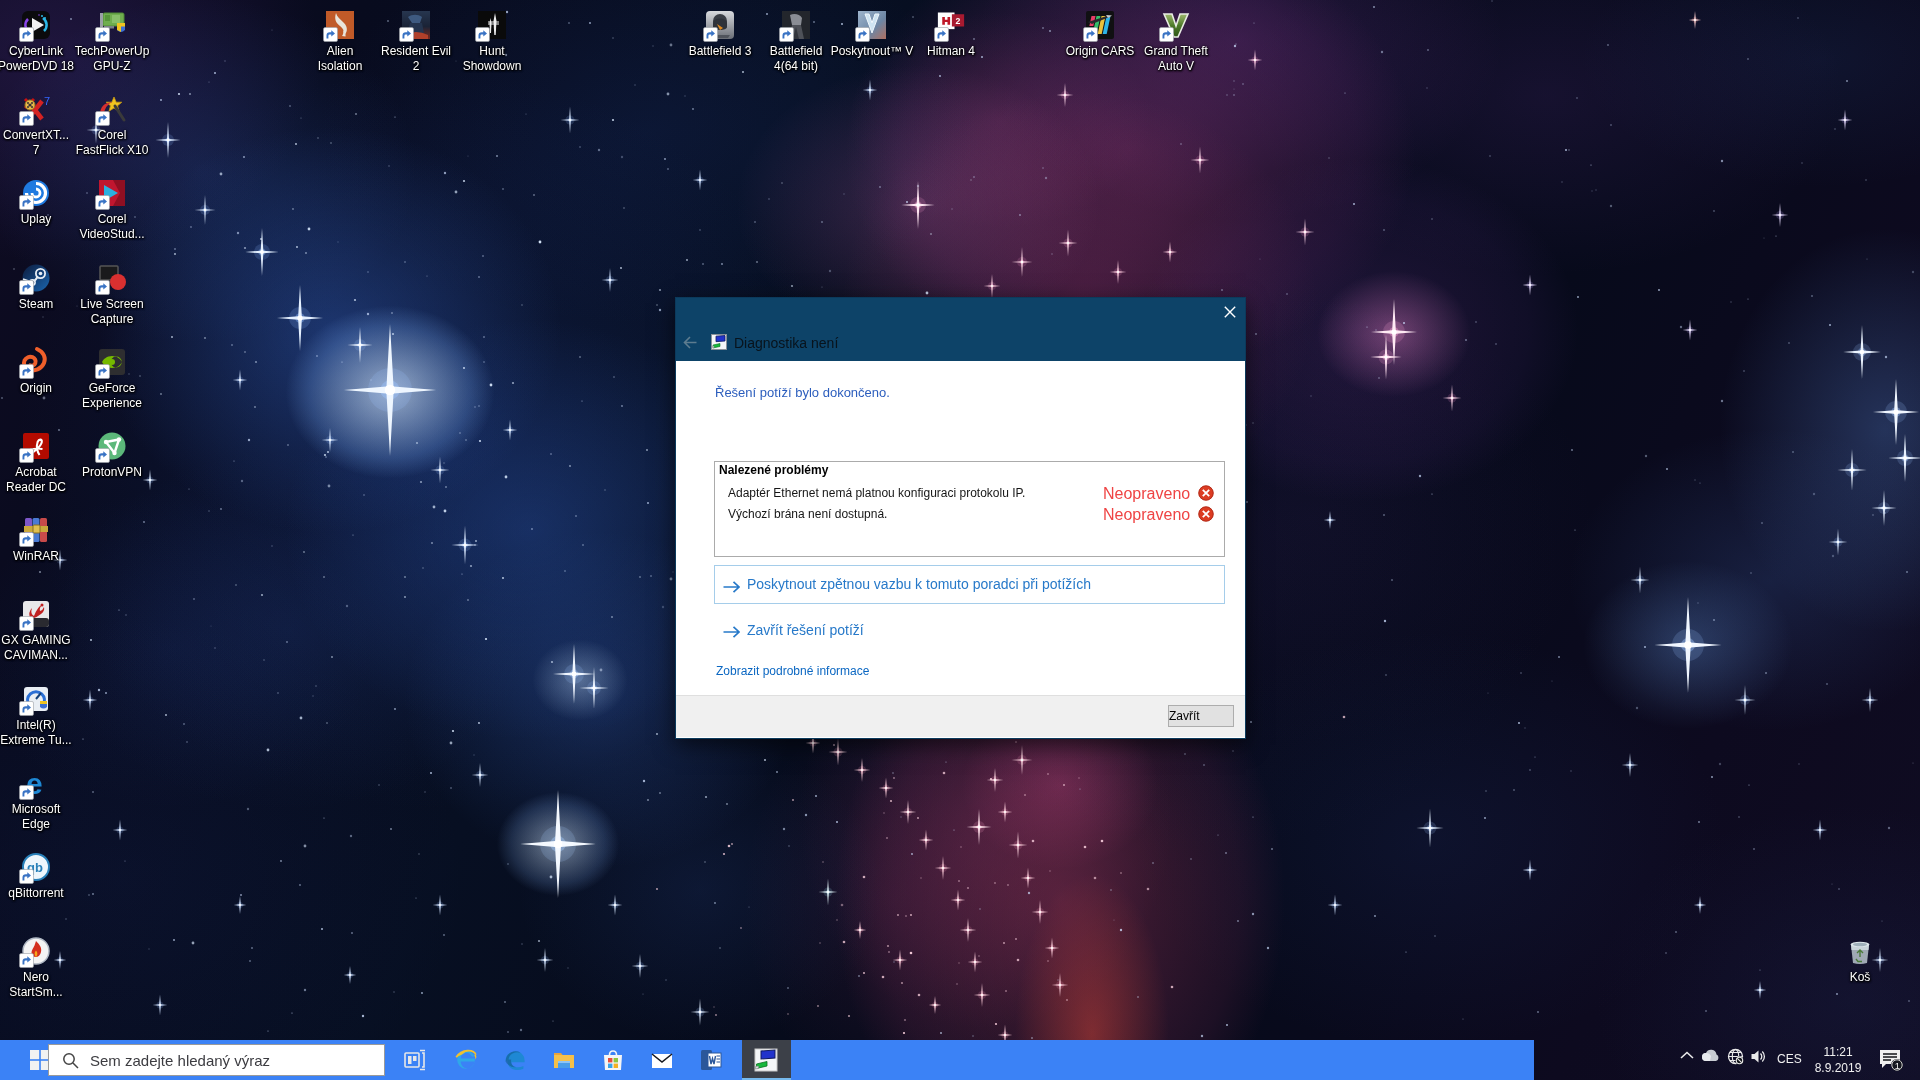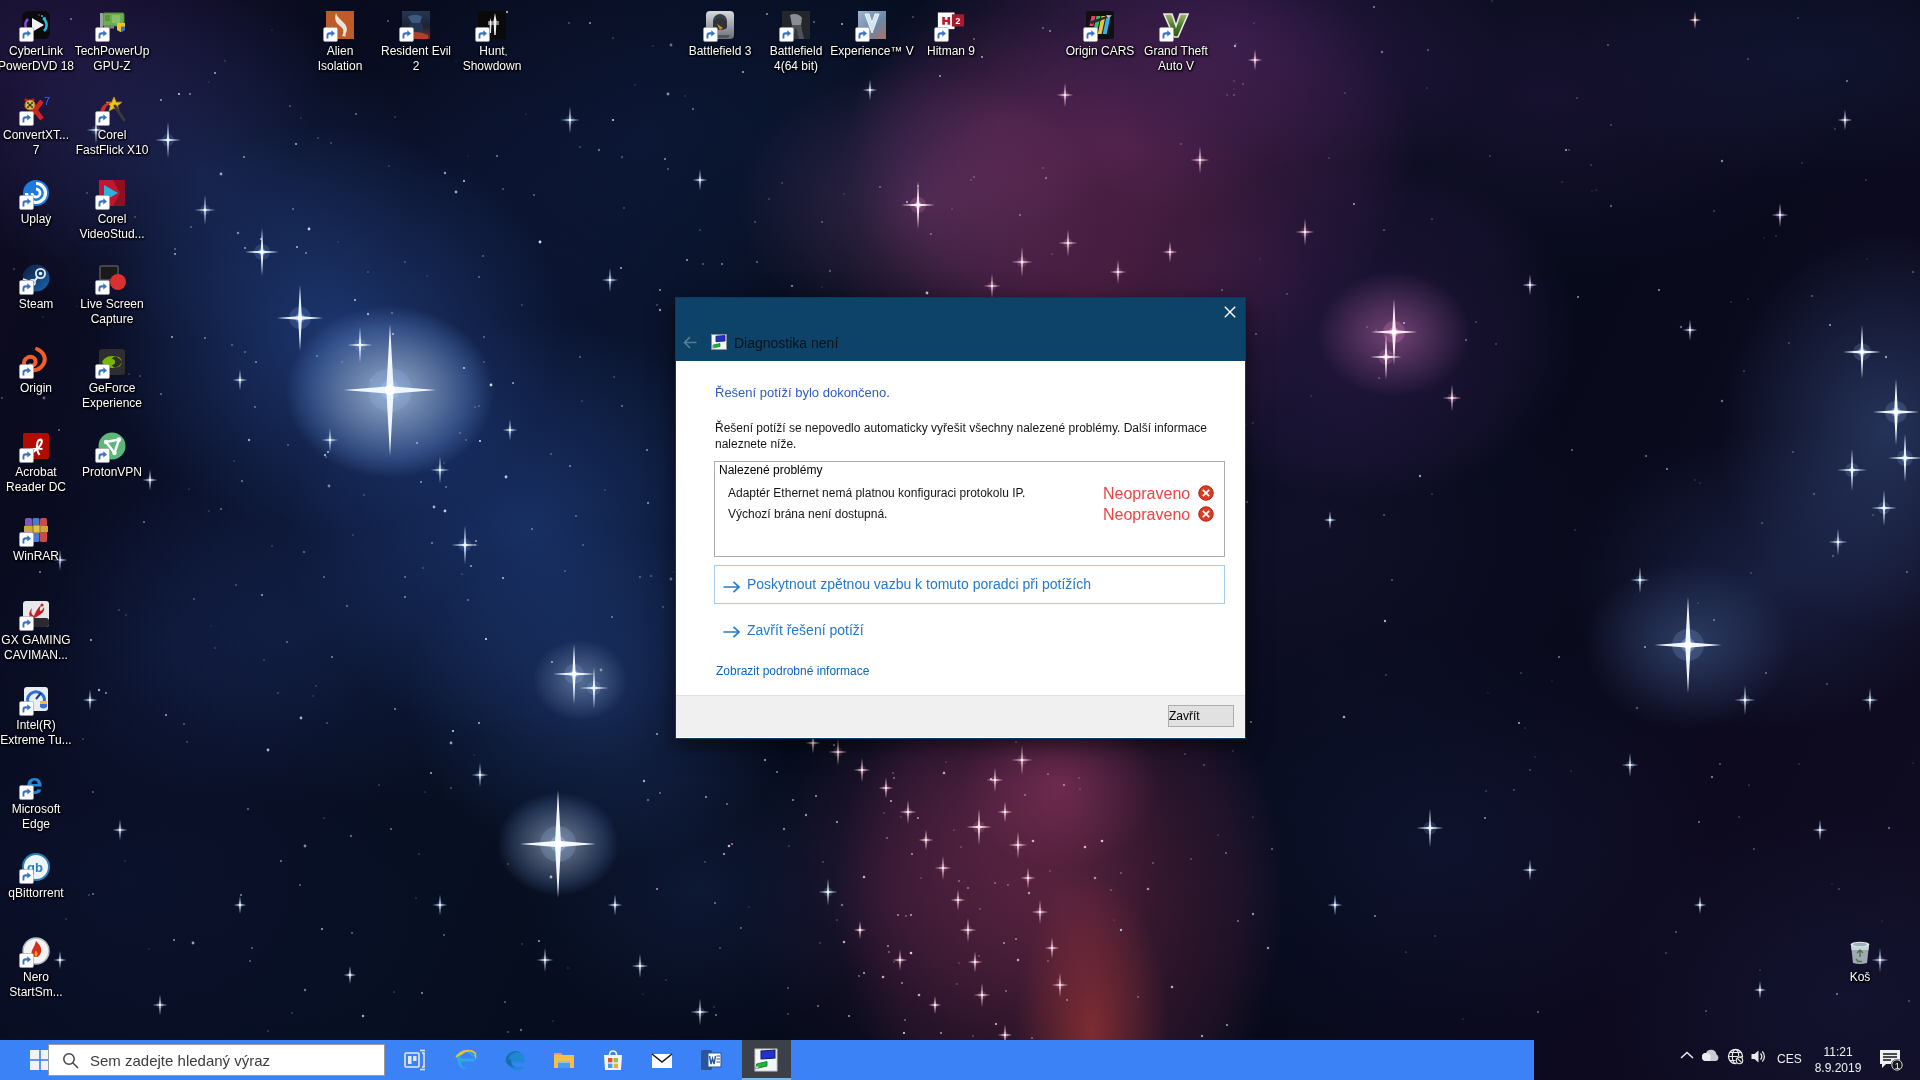--- a/index.html
+++ b/index.html
@@ -51,21 +51,21 @@
 
 #dlg{position:absolute;left:675px;top:297px;width:571px;height:442px;background:#fff;border:1px solid #0b3a5c;box-shadow:0 6px 20px rgba(0,0,0,0.55)}
 #tbar{position:absolute;left:0;top:0;width:569px;height:63px;background:#0d4368}
 #tbar .x{position:absolute;left:547px;top:7px;width:14px;height:14px}
 #tbar .back{position:absolute;left:7px;top:38px;width:14px;height:13px}
 #tbar .tico{position:absolute;left:35px;top:36px}
 #tbar .ttxt{position:absolute;left:58px;top:37px;font-size:14px;line-height:16px;color:#08131c}
 h1{position:absolute;left:39px;top:86px;font-size:13px;font-weight:normal;line-height:18px;color:#2b5dbd}
 #para{position:absolute;left:39px;top:123px;font-size:12px;line-height:15.5px;color:#161616}
 #pbox{position:absolute;left:38px;top:163px;width:511px;height:96px;border:1px solid #ababab;background:#fff}
-#pbox .hd{position:absolute;left:4px;top:1px;font-size:12px;line-height:15px;font-weight:normal;color:#000}
+#pbox .hd{position:absolute;left:4px;top:1px;font-size:12px;line-height:15px;font-weight:bold;color:#000}
 .prow{position:absolute;left:13px;font-size:12px;line-height:15px;color:#161616;white-space:nowrap}
 .stat{position:absolute;left:388px;font-size:16px;line-height:15px;color:#ef4444}
 .errc{position:absolute;left:483px;width:16px;height:16px}
 #fbox{position:absolute;left:38px;top:267px;width:511px;height:39px;border:1px solid #a5cdea}
 .clink{position:absolute;font-size:14px;line-height:18px;color:#2779c9}
 .carr{position:absolute;left:47px;width:17px;height:12px}
 #dlink{position:absolute;left:40px;top:366px;font-size:12px;line-height:15px;color:#0b67c2}
 #foot{position:absolute;left:0;top:397px;width:569px;height:42px;background:#f0f0f0;border-top:1px solid #dfdfdf}
 #zbtn{position:absolute;left:492px;top:407px;width:66px;height:22px;background:#e1e1e1;border:1px solid #adadad;font-size:12px;color:#000;line-height:20px}
 
@@ -1640,36 +1640,36 @@
             </linearGradient>
           </defs>
           <rect x="2" y="2" width="28" height="28" fill="url(#bfv)"></rect>
           <path d="M9 5 L16 24 L23 5 L19 5 L16 14 L13 5 Z" fill="#cfe4f2" stroke="#eef6fc" stroke-width="1"></path>
         </svg>
         <svg class="sc" width="15" height="15" viewBox="0 0 15 15">
           <rect x="0.5" y="0.5" width="14" height="14" rx="1.5" fill="#fff" stroke="#9aa0a6" stroke-width="0.6"></rect>
           <path d="M3.5 11.5 L3.5 8.2 Q3.5 5.2 6.8 5.2 L8.3 5.2 L8.3 3.2 L12 6.4 L8.3 9.6 L8.3 7.6 L6.6 7.6 Q5.4 7.6 5.4 9 L5.4 11.5 Z" fill="#3973c4"></path>
         </svg>
       </div>
-      <div class="lbl">Experience™ V</div>
+      <div class="lbl">Poskytnout™ V</div>
     </div>
     <div class="dico" style="left:913px;top:9px;width:76px">
       <div class="art">
         <svg width="32" height="28" viewBox="0 0 32 32">
           <rect x="1" y="4" width="19" height="19" fill="#ffffff"></rect>
           <path d="M6 9 L9 9 L9 12.2 L12 12.2 L12 9 L15 9 L15 18 L12 18 L12 14.8 L9 14.8 L9 18 L6 18 Z" fill="#c01828"></path>
           <rect x="17" y="6" width="14" height="14" fill="#a81a30"></rect>
           <text x="21" y="17" font-size="10" fill="#fff" font-family="Liberation Sans" font-weight="bold">2</text>
         </svg>
         <svg class="sc" width="15" height="15" viewBox="0 0 15 15">
           <rect x="0.5" y="0.5" width="14" height="14" rx="1.5" fill="#fff" stroke="#9aa0a6" stroke-width="0.6"></rect>
           <path d="M3.5 11.5 L3.5 8.2 Q3.5 5.2 6.8 5.2 L8.3 5.2 L8.3 3.2 L12 6.4 L8.3 9.6 L8.3 7.6 L6.6 7.6 Q5.4 7.6 5.4 9 L5.4 11.5 Z" fill="#3973c4"></path>
         </svg>
       </div>
-      <div class="lbl">Hitman 9</div>
+      <div class="lbl">Hitman 4</div>
     </div>
     <div class="dico" style="left:1052px;top:9px;width:96px">
       <div class="art">
         <svg width="32" height="32" viewBox="0 0 32 32">
           <rect x="2" y="2" width="28" height="28" rx="2" fill="#101012"></rect>
           <g transform="skewX(-12)">
             <rect x="9" y="7" width="4" height="10" fill="#e83e68"></rect>
             <rect x="14" y="7" width="4" height="14" fill="#35c06a"></rect>
             <rect x="19" y="7" width="4" height="18" fill="#ecc23c"></rect>
             <rect x="24" y="7" width="4" height="18" fill="#2fb5e8"></rect>
@@ -1725,21 +1725,20 @@
         </svg>
   <svg class="tico" width="16" height="16" viewBox="0 0 16 16">
    <rect x="0.5" y="0.5" width="15" height="15" fill="#f4f6f8" stroke="#8a9198" stroke-width="1"></rect>
    <rect x="5" y="2.5" width="9" height="5.5" fill="#2233cc" stroke="#101a60" stroke-width="0.8" transform="skewY(-4)"></rect>
    <path d="M2 11 L9 9.5 L9 12.5 L2 14 Z" fill="#16b83c" stroke="#0a7020" stroke-width="0.6"></path>
    <path d="M1 12.5 L3 12 L3 13.5 L1 14 Z" fill="#d8dde2" stroke="#888" stroke-width="0.5"></path>
   </svg>
   <div class="ttxt">Diagnostika není</div>
  </div>
  <h1>Řešení potíží bylo dokončeno.</h1>
- <div id="para">Řešení potíží se nepovedlo automaticky vyřešit všechny nalezené problémy. Další informace<br>naleznete níže.</div>
  <div id="pbox">
   <div class="hd">Nalezené problémy</div>
   <div class="prow" style="top:24px">Adaptér Ethernet nemá platnou konfiguraci protokolu IP.</div>
   <div class="stat" style="top:24px">Neopraveno</div>
   <svg class="errc" style="top:23px" viewBox="0 0 16 16">
           <circle cx="8" cy="8" r="7.6" fill="#dc3c22"></circle>
           <circle cx="8" cy="8" r="7.2" fill="none" stroke="#a8291a" stroke-width="0.8"></circle>
           <path d="M4.8 4.8 L11.2 11.2 M11.2 4.8 L4.8 11.2" stroke="#fff" stroke-width="1.8"></path>
         </svg>
   <div class="prow" style="top:45px">Výchozí brána není dostupná.</div>

